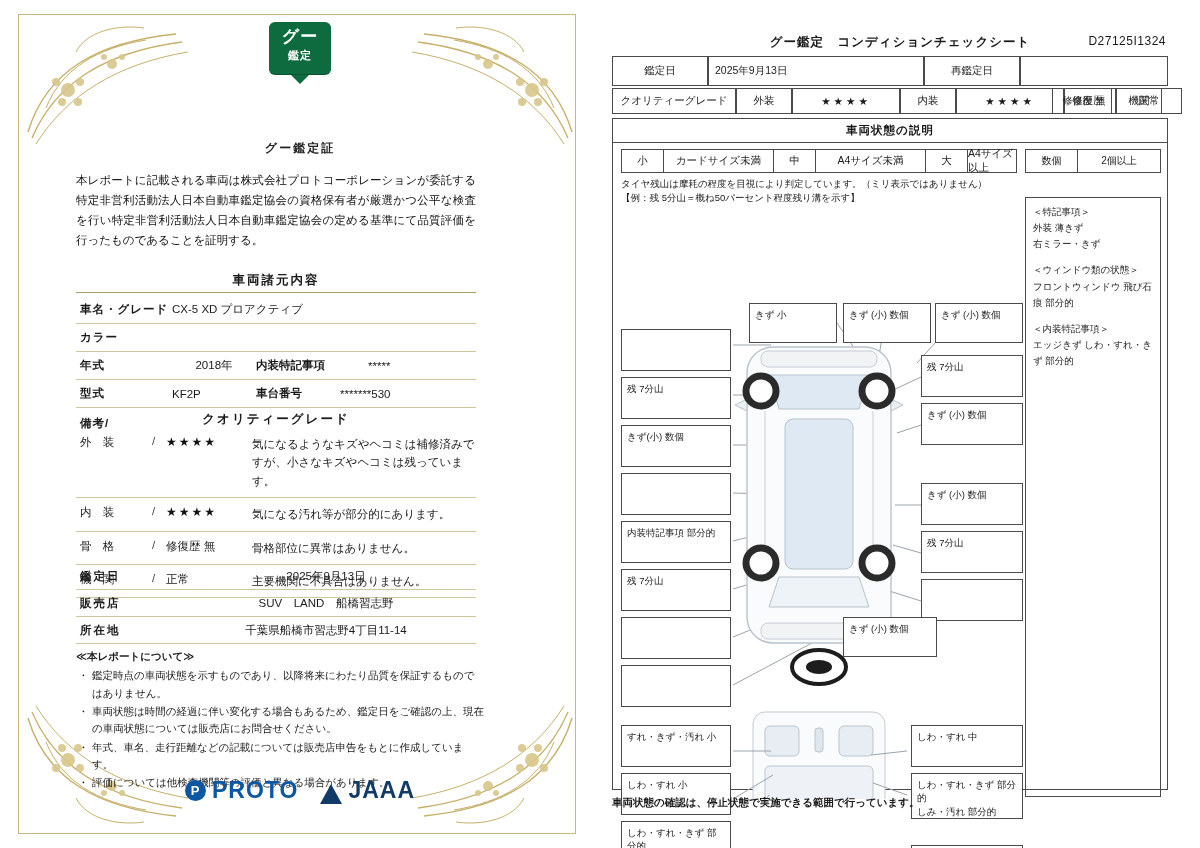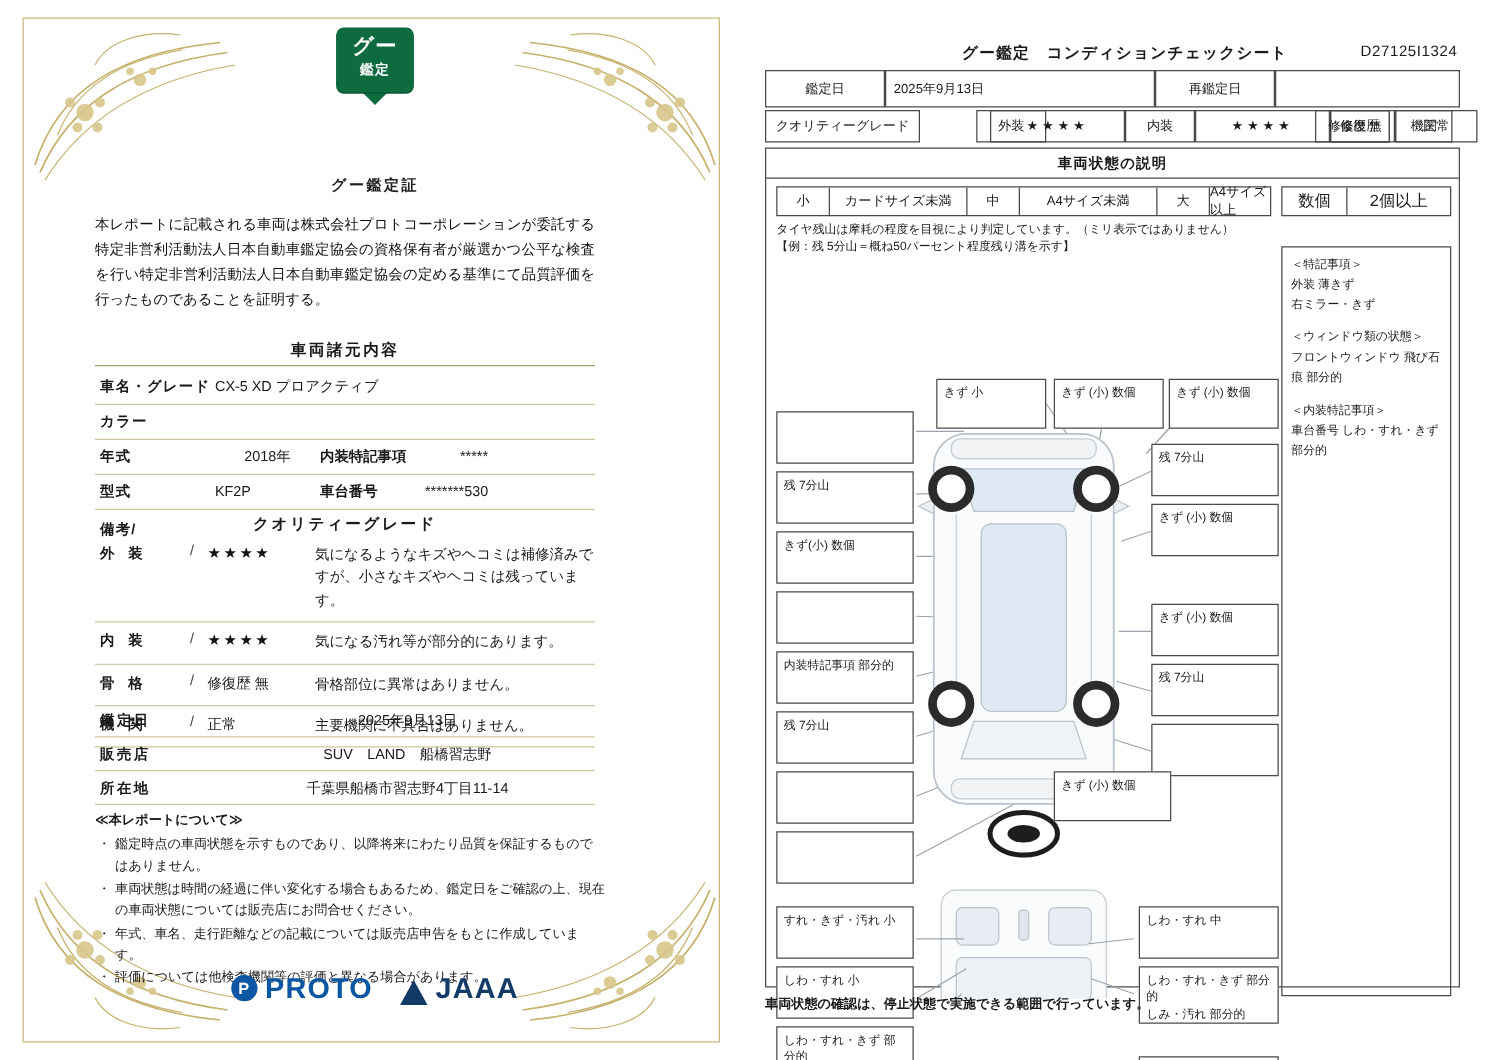--- a/index.html
+++ b/index.html
@@ -34,21 +34,21 @@
 
   .spec-table{position:absolute;left:76px;width:400px;font-size:11.5px;}
   .spec-row{display:flex;align-items:center;border-bottom:1px solid #cfc79f;min-height:27px;}
   .spec-row:last-child{border-bottom:none;align-items:center;}
   .spec-label{width:92px;font-weight:bold;letter-spacing:1px;padding-left:4px;}
   .spec-val{flex:1;}
   .stars{color:#111;letter-spacing:2px;font-size:12px;}
 
   .grade-table{position:absolute;left:76px;width:400px;font-size:11.5px;}
   .g-row{display:flex;border-bottom:1px solid #cfc79f;padding:7px 0;align-items:flex-start;}
-  .g-lab{width:72px;font-weight:bold;letter-spacing:4px;padding-left:4px;}
+  .g-lab{width:72px;font-weight:normal;letter-spacing:4px;padding-left:4px;}
   .g-sl{width:14px;color:#444;}
   .g-mid{width:86px;}
   .g-txt{flex:1;line-height:1.6;}
 
   .dealer-table{position:absolute;left:76px;width:400px;font-size:11.5px;}
   .d-row{display:flex;border-bottom:1px solid #cfc79f;height:26px;align-items:center;}
   .d-lab{width:96px;font-weight:bold;letter-spacing:2px;padding-left:4px;}
   .d-val{flex:1;text-align:center;}
 
   .about{position:absolute;left:76px;width:408px;font-size:10.5px;line-height:1.65;}
@@ -73,21 +73,21 @@
 
   .t1{position:absolute;left:12px;top:56px;width:556px;height:30px;}
   .t2{position:absolute;left:12px;top:88px;width:556px;height:26px;}
   .big{position:absolute;left:12px;top:118px;width:556px;height:672px;border:1px solid #4a4a4a;box-sizing:border-box;}
   .big-title{position:absolute;left:0;top:0;right:0;height:24px;border-bottom:1px solid #4a4a4a;display:flex;align-items:center;justify-content:center;font-size:11.5px;font-weight:bold;letter-spacing:1px;box-sizing:border-box;}
 
   .legend{position:absolute;left:8px;top:30px;width:396px;height:24px;border:1px solid #4a4a4a;box-sizing:border-box;display:flex;}
   .legend div{border-right:1px solid #4a4a4a;display:flex;align-items:center;justify-content:center;font-size:10.5px;box-sizing:border-box;}
   .legend div:last-child{border-right:none;}
   .qty{position:absolute;left:412px;top:30px;width:136px;height:24px;border:1px solid #4a4a4a;box-sizing:border-box;display:flex;}
-  .qty div{display:flex;align-items:center;justify-content:center;font-size:13px;box-sizing:border-box;}
+  .qty div{display:flex;align-items:center;justify-content:center;font-size:10px;box-sizing:border-box;}
   .qty div:first-child{width:52px;border-right:1px solid #4a4a4a;}
   .qty div:last-child{flex:1;}
 
   .tyre-note{position:absolute;left:8px;top:58px;width:540px;font-size:9.5px;line-height:1.5;}
 
   .remark{position:absolute;left:412px;top:78px;width:136px;height:600px;border:1px solid #4a4a4a;box-sizing:border-box;padding:6px 7px;font-size:9.5px;line-height:1.7;}
   .remark .h{font-size:9.5px;}
 
   .dbox{position:absolute;border:1px solid #4a4a4a;box-sizing:border-box;font-size:9.5px;padding:4px 5px;line-height:1.4;background:#fff;}
 
@@ -293,21 +293,21 @@
 
     <div class="t1">
       <div class="cell c" style="left:0;top:0;width:96px;height:30px;">鑑定日</div>
       <div class="cell pad" style="left:96px;top:0;width:216px;height:30px;">2025年9月13日</div>
       <div class="cell c" style="left:312px;top:0;width:96px;height:30px;">再鑑定日</div>
       <div class="cell pad" style="left:408px;top:0;width:148px;height:30px;"></div>
     </div>
 
     <div class="t2">
       <div class="cell c" style="left:0;top:0;width:124px;height:26px;">クオリティーグレード</div>
-      <div class="cell c" style="left:124px;top:0;width:56px;height:26px;margin-left:45px;">外装</div>
+      <div class="cell c" style="left:124px;top:0;width:56px;height:26px;">外装</div>
       <div class="cell c" style="left:180px;top:0;width:108px;height:26px;letter-spacing:3px;">★★★★</div>
       <div class="cell c" style="left:288px;top:0;width:56px;height:26px;">内装</div>
       <div class="cell c" style="left:344px;top:0;width:108px;height:26px;letter-spacing:3px;">★★★★</div>
       <div class="cell c" style="left:452px;top:0;width:48px;height:26px;">修復歴</div>
       <div class="cell c" style="left:500px;top:0;width:0px;height:26px;border:none;"></div>
       <div class="cell c" style="left:452px;top:0;width:48px;height:26px;opacity:0;"></div>
       <div class="cell c" style="left:452px;top:0;width:48px;height:26px;background:transparent;border:1px solid #4a4a4a;"></div>
       <div class="cell c" style="left:500px;top:0;width:1px;height:26px;border:none;"></div>
     </div>
     <div class="cell c" style="left:612px;top:88px;width:0;height:0;border:none;"></div>
@@ -350,21 +350,21 @@
         <div>【例：残 5分山＝概ね50パーセント程度残り溝を示す】</div>
       </div>
 
       <div class="remark">
         <div class="h">＜特記事項＞</div>
         <div>外装 薄きず</div>
         <div>右ミラー・きず</div>
         <div class="h" style="margin-top:10px;">＜ウィンドウ類の状態＞</div>
         <div>フロントウィンドウ 飛び石痕 部分的</div>
         <div class="h" style="margin-top:10px;">＜内装特記事項＞</div>
-        <div>車台番号 しわ・すれ・きず 部分的</div>
+        <div>エッジきず しわ・すれ・きず 部分的</div>
       </div>
 
       <div class="diagram">
         <svg class="d" width="398" height="604" viewBox="0 0 398 604">
           <g stroke="#9aa3ad" fill="none" stroke-width="1">
 
             <path d="M112 150 L150 150 M112 200 L176 200 M112 250 L196 250 M112 298 L176 300"></path>
             <path d="M112 346 L176 330 M112 394 L180 374 M112 442 L186 412 M112 490 L206 440"></path>
             <path d="M216 128 L238 160 M264 128 L258 160 M332 128 L296 168"></path>
             <path d="M300 182 L270 196 M300 230 L276 238 M300 310 L274 310 M300 358 L272 350 M300 406 L262 394"></path>

